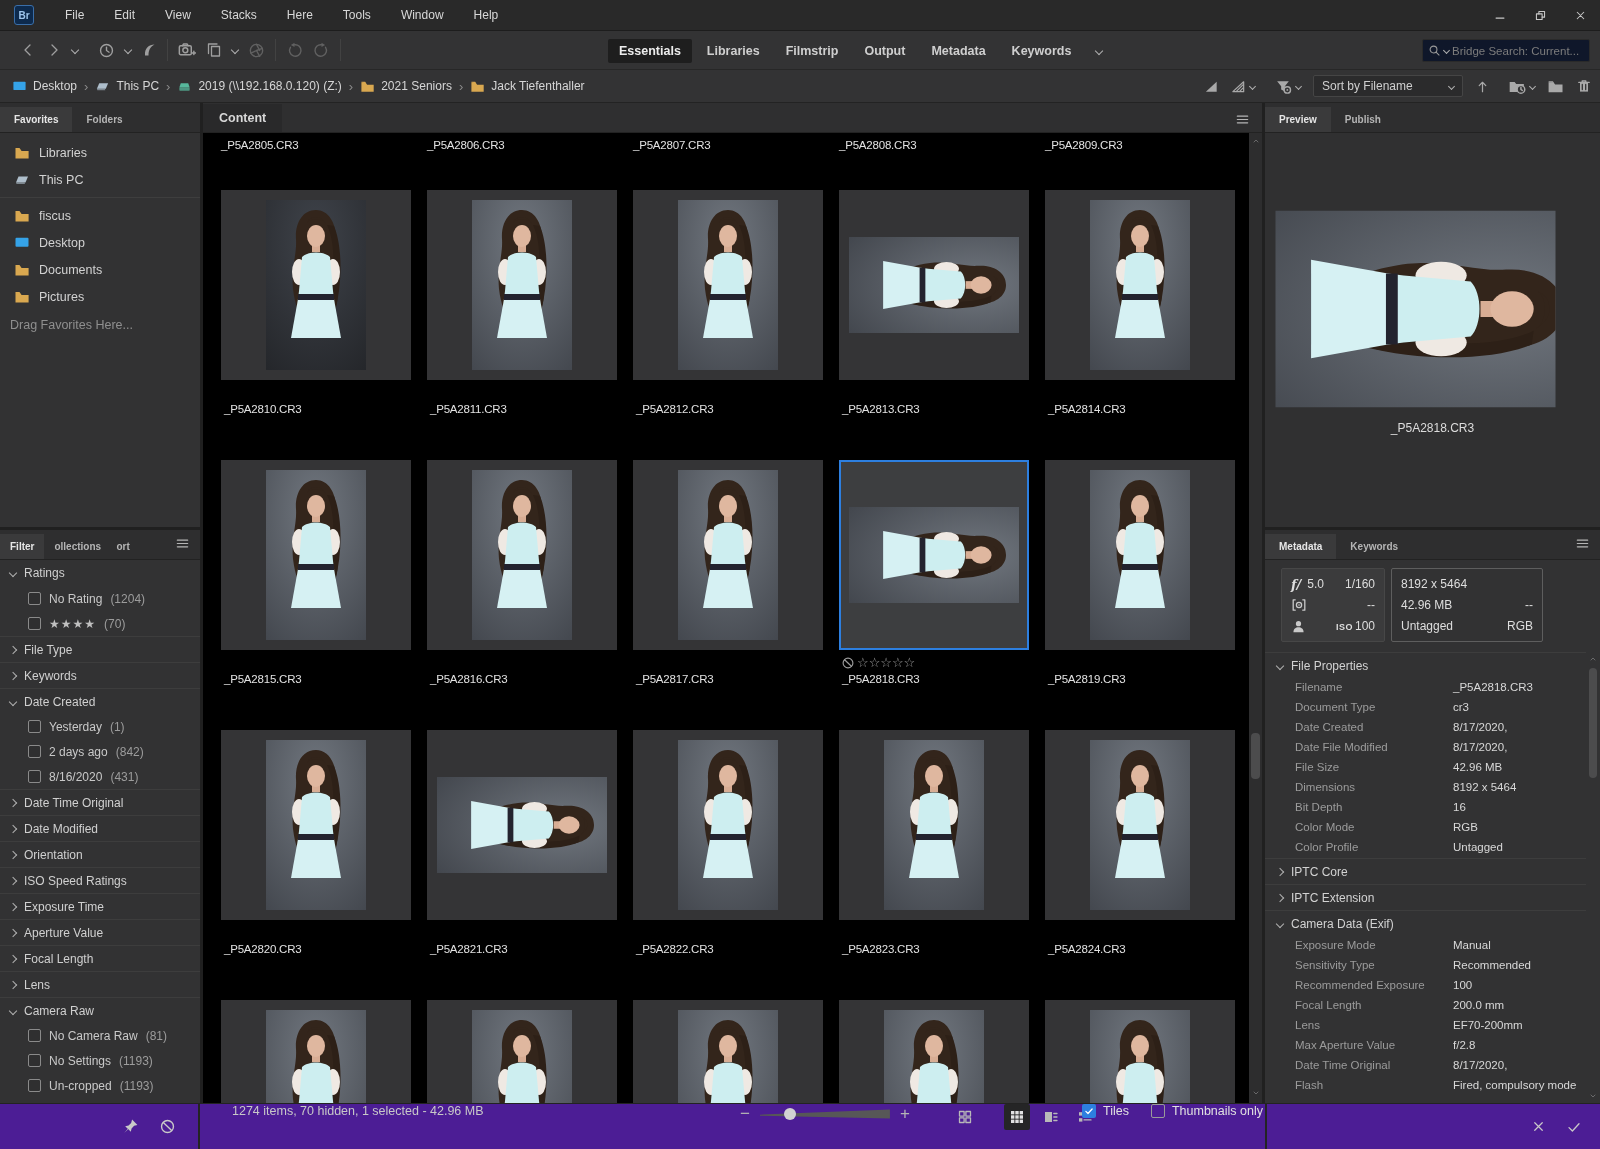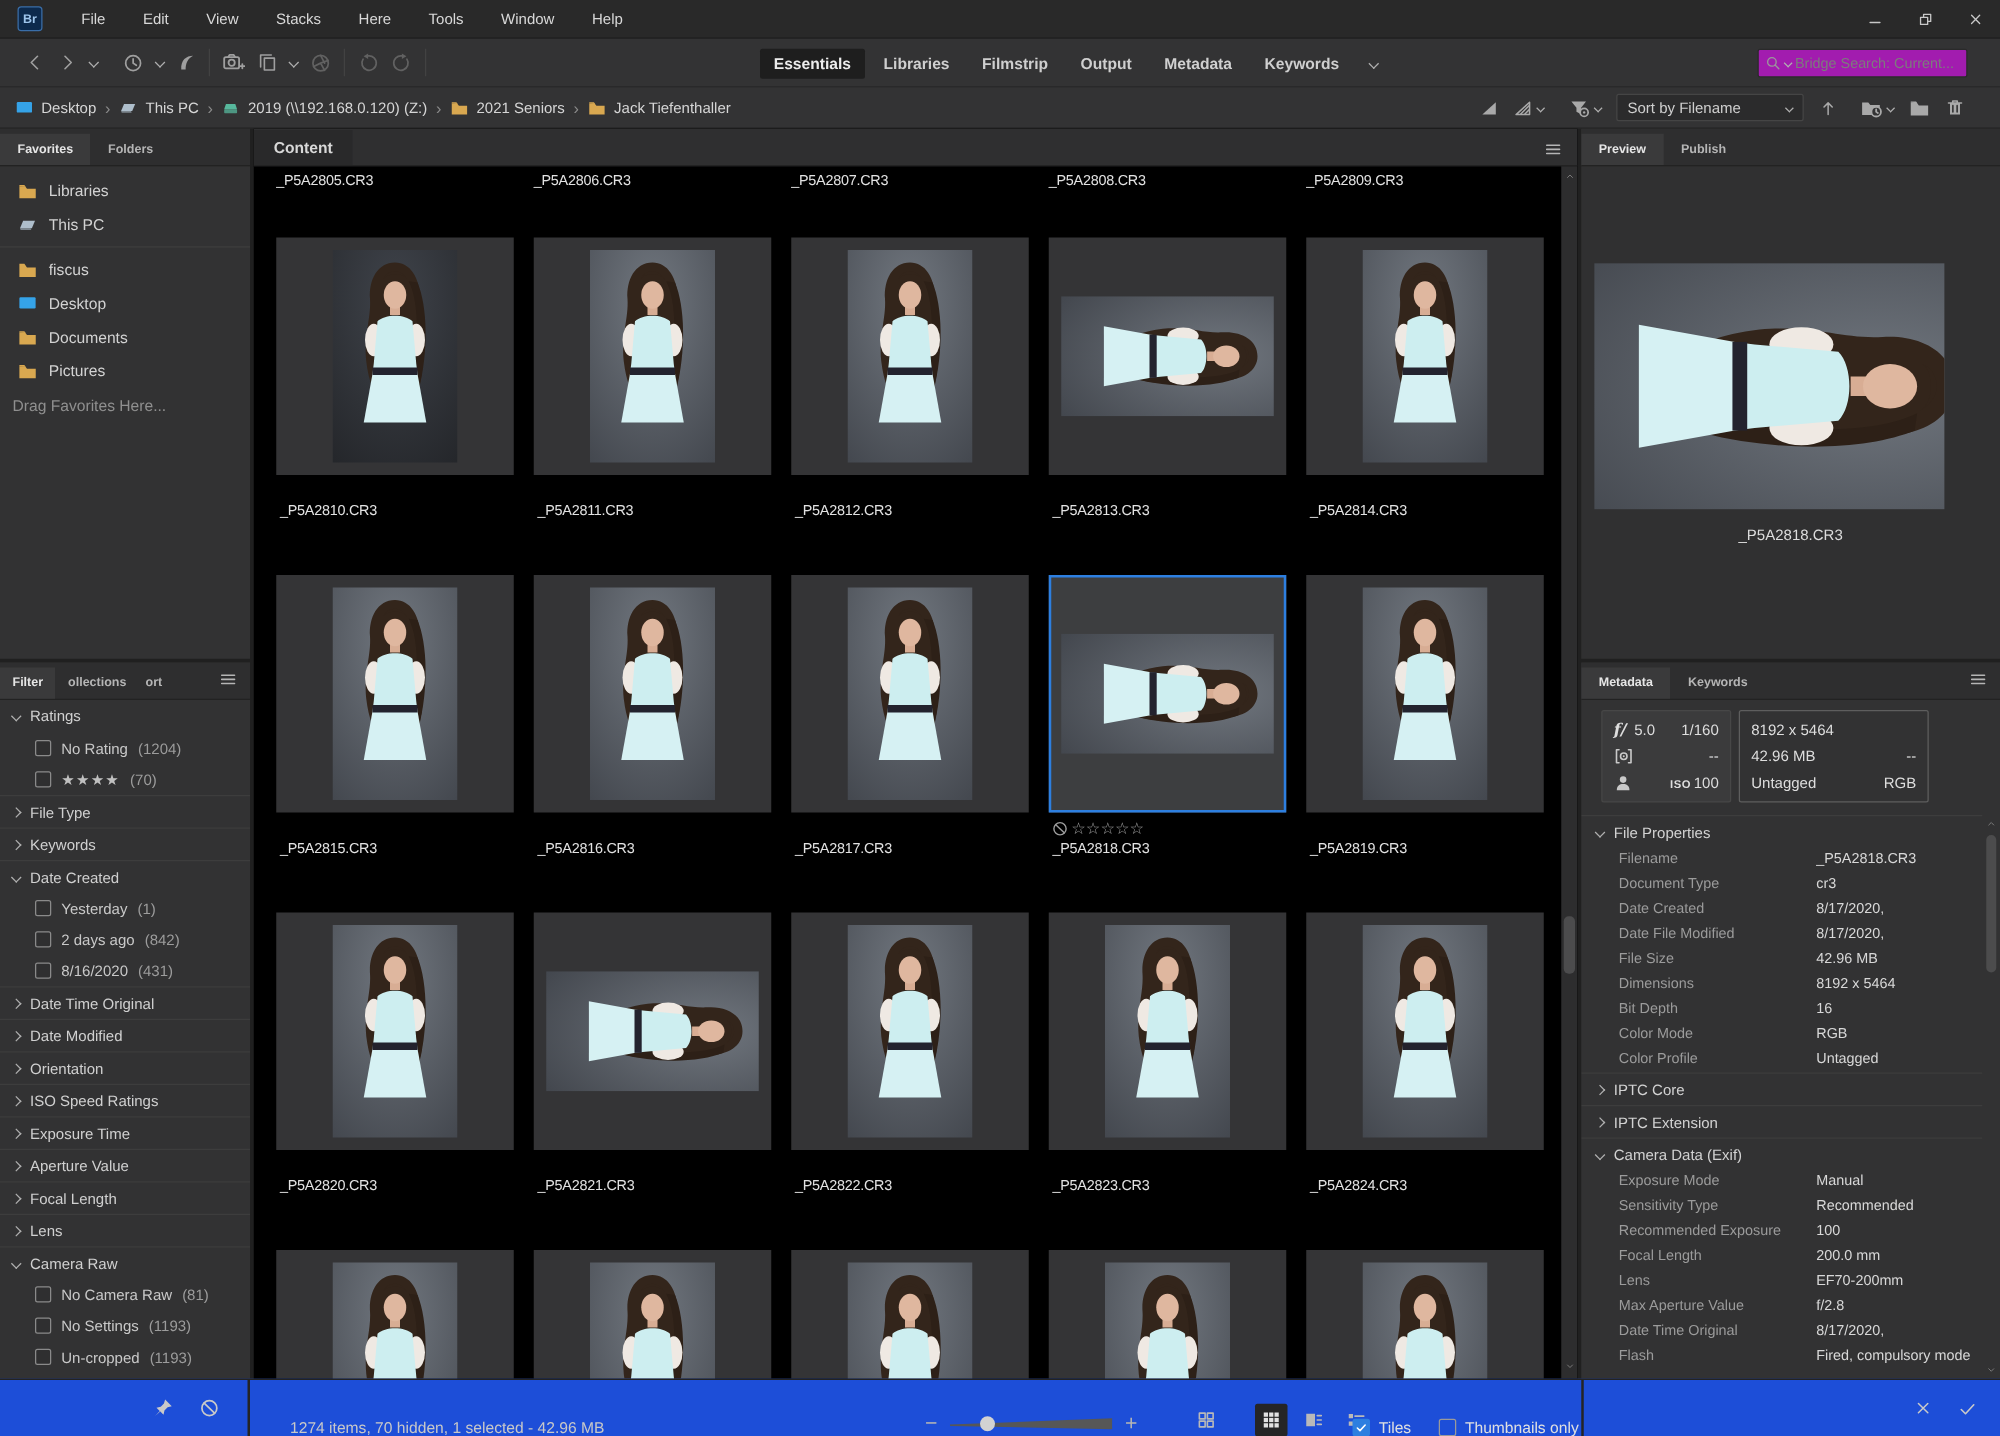--- a/index.html
+++ b/index.html
@@ -20,30 +20,30 @@
   .winbtn { width:40px; height:31px; display:flex; align-items:center; justify-content:center; color:#c8c8c8; }
 
   
   #toolbar { position:absolute; left:0; top:31px; width:1600px; height:39px; background:#333334; border-bottom:1px solid #272727; display:flex; align-items:center; }
   .tgrp { display:flex; align-items:center; gap:10px; padding:0 10px; color:#9f9f9f; }
   .tsep { width:1px; height:22px; background:#424242; }
   .dim { color:#616161; }
   #ws-tabs { position:absolute; left:608px; top:0; height:39px; display:flex; align-items:center; gap:4px; }
   .ws-tab { padding:5px 11px; color:#cfcfcf; font-weight:bold; font-size:12.5px; border-radius:2px; }
   .ws-tab.active { background:#1e1e1e; color:#ececec; }
-  #searchbox { position:absolute; right:26px; top:8px; width:168px; height:23px; background:#a21caf; border:1px solid #2a2a2a; border-radius:2px; display:flex; align-items:center; padding:0 5px; gap:3px; color:#9a9a9a; }
+  #searchbox { position:absolute; right:10px; top:8px; width:168px; height:23px; background:#0f172a; border:1px solid #2a2a2a; border-radius:2px; display:flex; align-items:center; padding:0 5px; gap:3px; color:#9a9a9a; }
   #searchbox input { flex:1; min-width:0; background:transparent; border:none; outline:none; color:#bdbdbd; font-size:11.5px; font-family:inherit; }
   #searchbox input::placeholder { color:#7c7c7c; }
 
   
   #pathbar { position:absolute; left:0; top:70px; width:1600px; height:33px; background:#333334; border-bottom:1px solid #232323; display:flex; align-items:center; }
   #crumbs { display:flex; align-items:center; gap:7px; padding-left:12px; color:#d6d6d6; }
   .crumb { display:flex; align-items:center; gap:6px; }
   .crumb-sep { color:#8a8a8a; font-size:13px; }
-  #pathtools { margin-left:auto; display:flex; align-items:center; gap:12px; padding-right:28px; color:#a9a9a9; }
+  #pathtools { margin-left:auto; display:flex; align-items:center; gap:12px; padding-right:8px; color:#a9a9a9; }
   #sortdd { width:150px; height:22px; background:#2b2b2c; border:1px solid #454545; border-radius:2px; display:flex; align-items:center; padding:0 8px; gap:6px; color:#cfcfcf; }
   #sortdd .chev { margin-left:auto; }
   .c-folder { color:#d9a850; } .c-desktop { color:#35a3e8; } .c-pc { color:#aebecb; } .c-drive { color:#57b89c; }
 
   
   #main { position:absolute; left:0; top:103px; width:1600px; height:1000px; display:flex; gap:3px; background:#202020; }
   #leftcol { width:200px; display:flex; flex-direction:column; gap:3px; }
   #centercol { flex:1; background:#000000; position:relative; overflow:hidden; }
   #rightcol { width:335px; display:flex; flex-direction:column; gap:3px; }
   .panel { background:#323233; overflow:hidden; position:relative; }
@@ -114,21 +114,21 @@
   .msec-h { height:26px; display:flex; align-items:center; gap:8px; padding-left:12px; border-top:1px solid #3d3d3d; color:#d2d2d2; }
   .mrow { min-height:20px; display:flex; padding-left:30px; padding-right:4px; align-items:flex-start; }
   .mlab { width:158px; flex:none; color:#9b9b9b; font-size:11.5px; line-height:19px; white-space:nowrap; overflow:hidden; }
   .mval { color:#d8d8d8; font-size:11.5px; line-height:19px; }
   #mscroll { position:absolute; right:0; top:122px; width:14px; bottom:0; }
   #mscroll .sb-up { position:absolute; top:3px; left:3px; color:#8a8a8a; }
   #mscroll .sb-dn { position:absolute; bottom:3px; left:3px; color:#8a8a8a; }
   #mscroll .sb-thumb { position:absolute; left:3px; top:16px; width:8px; height:110px; background:#4c4c4d; border-radius:4px; }
 
   
-  #statusbar { position:absolute; left:0; bottom:0; width:1600px; height:46px; background:#1d4ed8; border-top:1px solid #232323; display:flex; align-items:flex-end; }
+  #statusbar { position:absolute; left:0; bottom:0; width:1600px; height:46px; background:#4c1d95; border-top:1px solid #232323; display:flex; align-items:flex-start; }
   #sb-left { width:200px; height:100%; border-right:2px solid #242424; display:flex; align-items:center; justify-content:flex-end; gap:20px; padding-right:22px; color:#c9c9c9; }
   #sb-summary { margin-left:32px; color:#c8c8c8; font-size:12.5px; }
   #sb-zoom { position:absolute; left:740px; display:flex; align-items:center; gap:10px; color:#b5b5b5; }
   .zminus,.zplus { font-size:17px; color:#b5b5b5; }
   #ztrack { position:relative; width:130px; height:14px; display:flex; align-items:center; }
   #zwedge { width:130px; height:11px; background:#575757; clip-path:polygon(0 56%, 100% 10%, 100% 90%, 0 66%); }
   #zknob { position:absolute; left:24px; top:1px; width:12px; height:12px; background:#d2d2d2; border-radius:50%; }
   #sb-views { position:absolute; left:952px; display:flex; align-items:center; gap:8px; color:#b9b9b9; }
   .viewbtn { width:26px; height:26px; display:flex; align-items:center; justify-content:center; border-radius:2px; }
   .viewbtn.active { background:#252526; color:#e2e2e2; }

